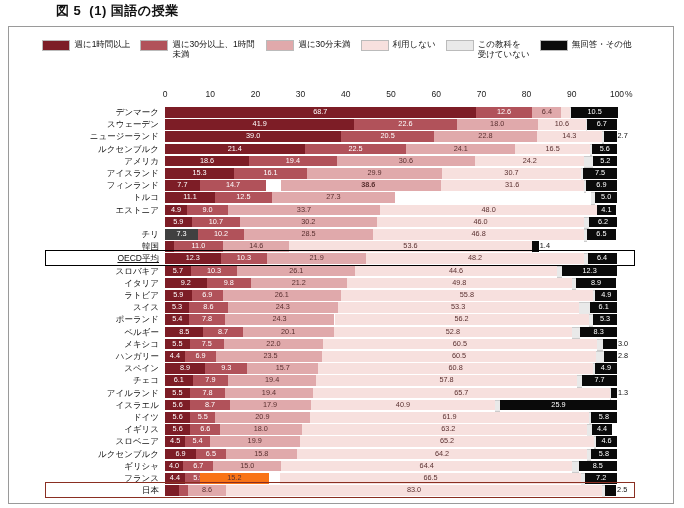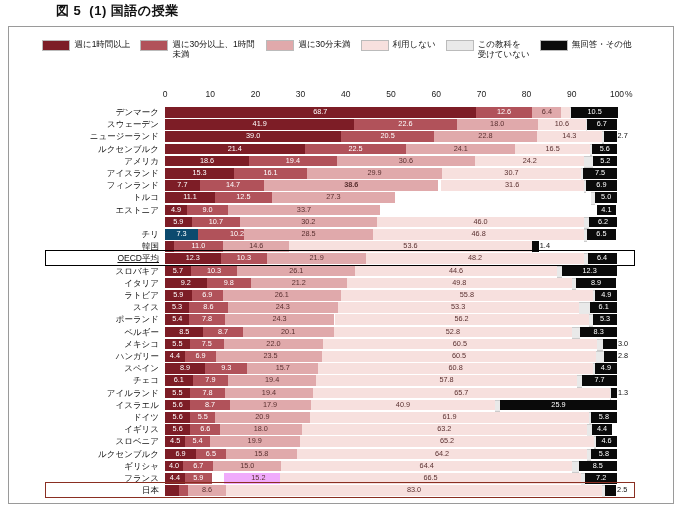--- a/index.html
+++ b/index.html
@@ -210,21 +210,21 @@
         </div>
         <div class="row" style="top: 73.2px;">
           <div class="lbl">フィンランド</div>
           <div class="bars">
             <div class="seg" style="left: 0px; width: 34.804px; background: rgb(125, 29, 38);">
               <span style="color: rgb(255, 255, 255);">7.7</span>
             </div>
             <div class="seg" style="left: 34.804px; width: 66.444px; background: rgb(177, 82, 90);">
               <span style="color: rgb(255, 255, 255);">14.7</span>
             </div>
-            <div class="seg" style="left: 99px; width: 174.472px; background: rgb(224, 169, 171); font-weight: bold;">
+            <div class="seg" style="left: 116px; width: 174.472px; background: rgb(224, 169, 171); font-weight: bold;">
               <span style="color: rgb(90, 48, 48);">38.6</span>
             </div>
             <div class="seg" style="left: 275.72px; width: 142.832px; background: rgb(247, 224, 222);">
               <span style="color: rgb(90, 48, 48);">31.6</span>
             </div>
             <div class="seg" style="left: 418.552px; width: 2.26px; background: rgb(233, 233, 233); border-top: 0.4px solid rgb(204, 204, 204); border-bottom: 0.4px solid rgb(204, 204, 204);"></div>
             <div class="seg" style="left: 420.812px; width: 31.188px; background: rgb(10, 10, 10);">
               <span style="color: rgb(255, 255, 255);">6.9</span>
             </div>
           </div>
@@ -252,20 +252,23 @@
           <div class="bars">
             <div class="seg" style="left: 0px; width: 22.148px; background: rgb(125, 29, 38);">
               <span style="color: rgb(255, 255, 255);">4.9</span>
             </div>
             <div class="seg" style="left: 22.148px; width: 40.68px; background: rgb(177, 82, 90);">
               <span style="color: rgb(255, 255, 255);">9.0</span>
             </div>
             <div class="seg" style="left: 62.828px; width: 152.324px; background: rgb(224, 169, 171);">
               <span style="color: rgb(90, 48, 48);">33.7</span>
             </div>
+            <div class="seg" style="left: 215.152px; width: 216.96px; background: rgb(247, 224, 222);">
+              <span style="color: rgb(90, 48, 48);">48.0</span>
+            </div>
             <div class="seg" style="left: 432.112px; width: 0px; background: rgb(233, 233, 233); border-top: 0.4px solid rgb(204, 204, 204); border-bottom: 0.4px solid rgb(204, 204, 204);"></div>
             <div class="seg" style="left: 432.112px; width: 18.532px; background: rgb(10, 10, 10);">
               <span style="color: rgb(255, 255, 255);">4.1</span>
             </div>
           </div>
         </div>
         <div class="row" style="top: 109.8px;">
           <div class="bars">
             <div class="seg" style="left: 0px; width: 26.668px; background: rgb(125, 29, 38);">
               <span style="color: rgb(255, 255, 255);">5.9</span>
@@ -281,25 +284,25 @@
             </div>
             <div class="seg" style="left: 419.456px; width: 4.52px; background: rgb(233, 233, 233); border-top: 0.4px solid rgb(204, 204, 204); border-bottom: 0.4px solid rgb(204, 204, 204);"></div>
             <div class="seg" style="left: 423.976px; width: 28.024px; background: rgb(10, 10, 10);">
               <span style="color: rgb(255, 255, 255);">6.2</span>
             </div>
           </div>
         </div>
         <div class="row" style="top: 122px;">
           <div class="lbl">チリ</div>
           <div class="bars">
-            <div class="seg" style="left: 0px; width: 32.996px; background: #0c4a6e;">
+            <div class="seg" style="left: 0px; width: 32.996px; background: #404040;">
               <span style="color: rgb(255, 255, 255);">7.3</span>
             </div>
             <div class="seg" style="left: 32.996px; width: 46.104px; background: rgb(177, 82, 90);">
-              <span style="color: rgb(255, 255, 255); text-align: right;">10.2</span>
+              <span style="color: rgb(255, 255, 255);">10.2</span>
             </div>
             <div class="seg" style="left: 79.1px; width: 128.82px; background: rgb(224, 169, 171);">
               <span style="color: rgb(90, 48, 48);">28.5</span>
             </div>
             <div class="seg" style="left: 207.92px; width: 211.536px; background: rgb(247, 224, 222);">
               <span style="color: rgb(90, 48, 48);">46.8</span>
             </div>
             <div class="seg" style="left: 419.456px; width: 2.26px; background: rgb(233, 233, 233); border-top: 0.4px solid rgb(204, 204, 204); border-bottom: 0.4px solid rgb(204, 204, 204);"></div>
             <div class="seg" style="left: 421.716px; width: 29.38px; background: rgb(10, 10, 10);">
               <span style="color: rgb(255, 255, 255);">6.5</span>
@@ -622,21 +625,21 @@
           <div class="bars">
             <div class="seg" style="left: 0px; width: 25.312px; background: rgb(125, 29, 38);">
               <span style="color: rgb(255, 255, 255);">5.6</span>
             </div>
             <div class="seg" style="left: 25.312px; width: 29.832px; background: rgb(177, 82, 90);">
               <span style="color: rgb(255, 255, 255);">6.6</span>
             </div>
             <div class="seg" style="left: 55.144px; width: 81.36px; background: rgb(224, 169, 171);">
               <span style="color: rgb(90, 48, 48);">18.0</span>
             </div>
-            <div class="seg" style="left: 136.504px; width: 285.664px; background: rgb(247, 224, 222);">
+            <div class="seg" style="left: 136.504px; width: 285.664px; background: rgb(247, 224, 222); padding-left: 8px;">
               <span style="color: rgb(90, 48, 48);">63.2</span>
             </div>
             <div class="seg" style="left: 422.168px; width: 4.972px; background: rgb(233, 233, 233); border-top: 0.4px solid rgb(204, 204, 204); border-bottom: 0.4px solid rgb(204, 204, 204);"></div>
             <div class="seg" style="left: 427.14px; width: 19.888px; background: rgb(10, 10, 10);">
               <span style="color: rgb(255, 255, 255);">4.4</span>
             </div>
           </div>
         </div>
         <div class="row" style="top: 329.4px;">
           <div class="lbl">スロベニア</div>
@@ -703,21 +706,21 @@
         </div>
         <div class="row" style="top: 366px;">
           <div class="lbl">フランス</div>
           <div class="bars">
             <div class="seg" style="left: 0px; width: 19.888px; background: rgb(125, 29, 38);">
               <span style="color: rgb(255, 255, 255);">4.4</span>
             </div>
             <div class="seg" style="left: 19.888px; width: 26.668px; background: rgb(177, 82, 90);">
               <span style="color: rgb(255, 255, 255);">5.9</span>
             </div>
-            <div class="seg" style="left: 59px; width: 68.704px; background: #f0abfc;">
+            <div class="seg" style="left: 35px; width: 68.704px; background: #f97316;">
               <span style="color: rgb(90, 48, 48);">15.2</span>
             </div>
             <div class="seg" style="left: 115.26px; width: 300.58px; background: rgb(247, 224, 222);">
               <span style="color: rgb(90, 48, 48);">66.5</span>
             </div>
             <div class="seg" style="left: 415.84px; width: 4.068px; background: rgb(233, 233, 233); border-top: 0.4px solid rgb(204, 204, 204); border-bottom: 0.4px solid rgb(204, 204, 204);"></div>
             <div class="seg" style="left: 419.908px; width: 32.544px; background: rgb(10, 10, 10);">
               <span style="color: rgb(255, 255, 255);">7.2</span>
             </div>
           </div>

